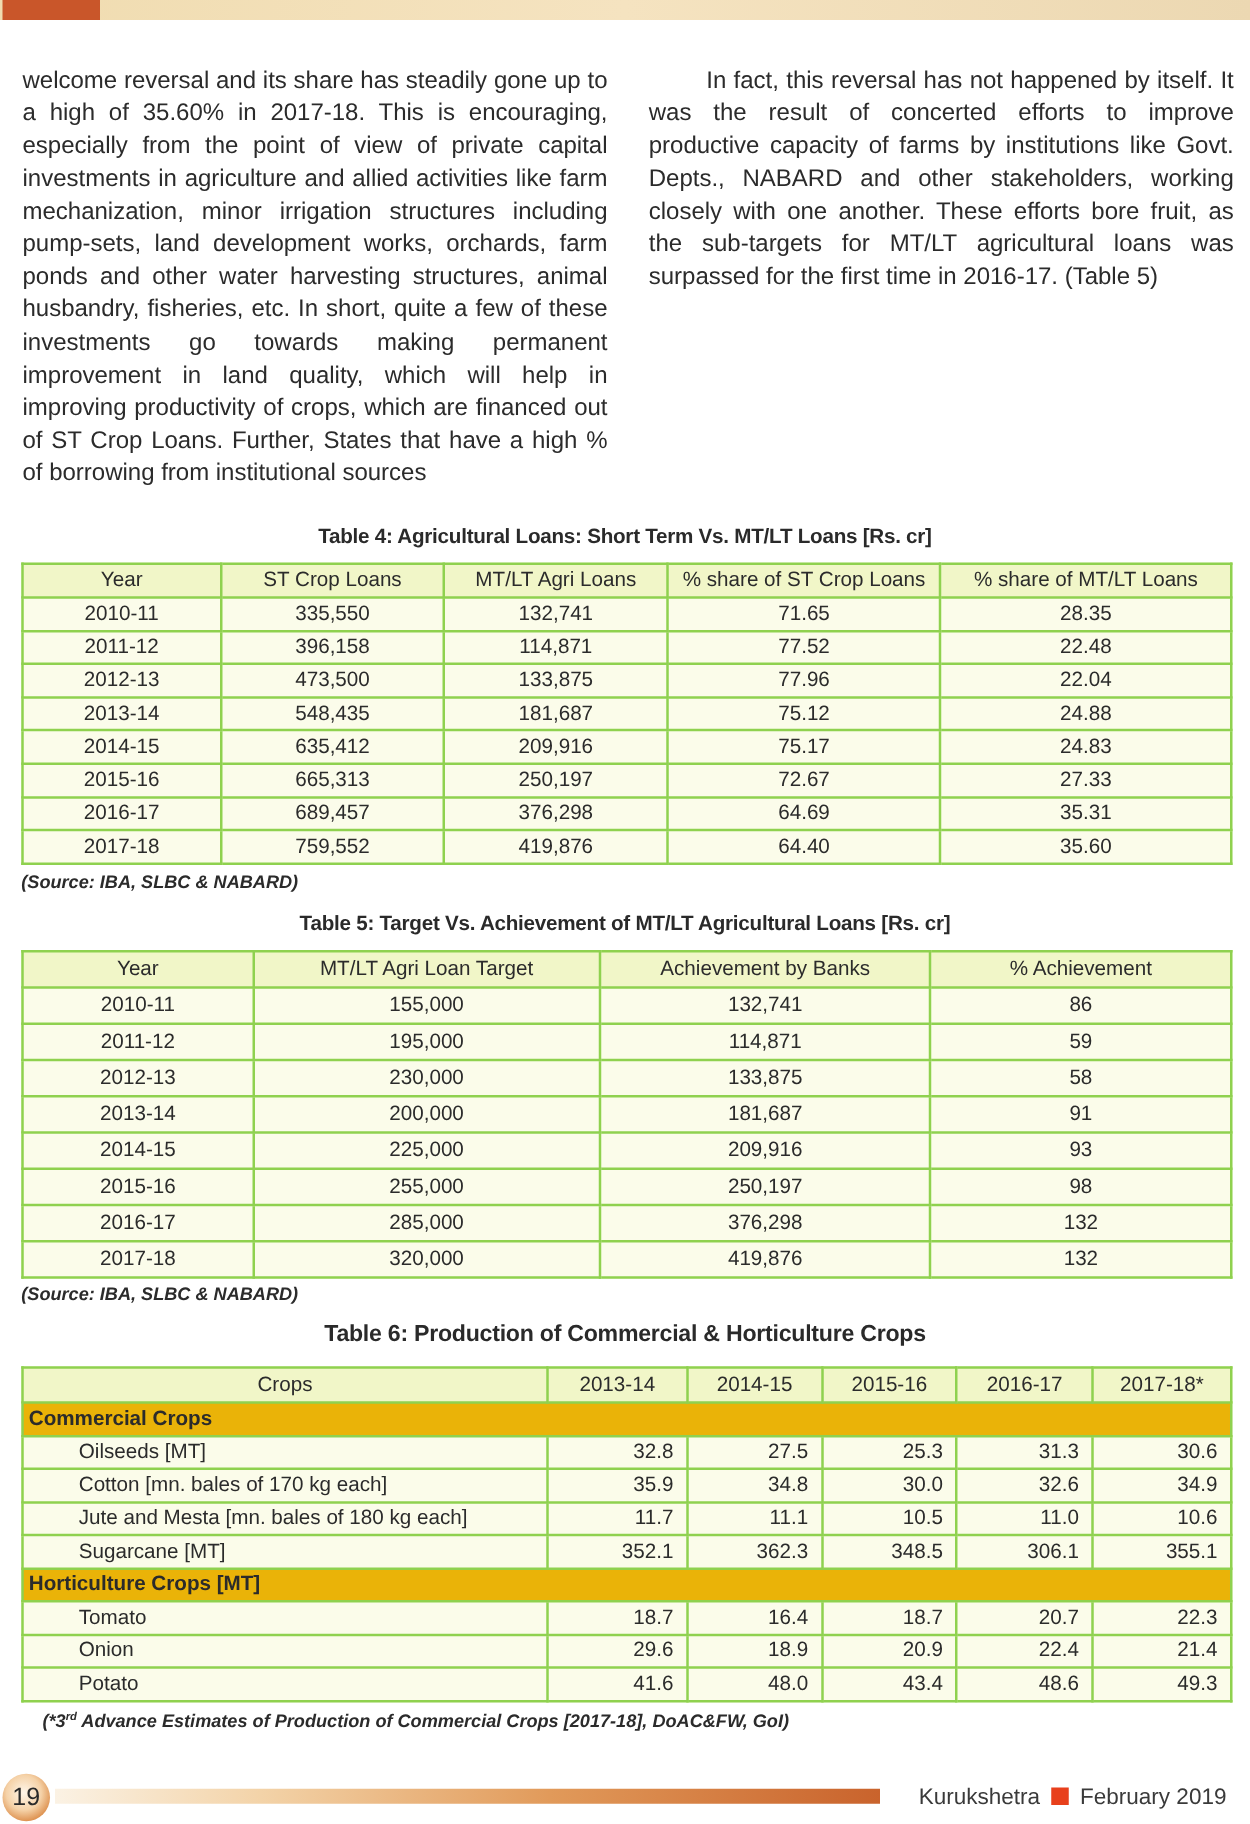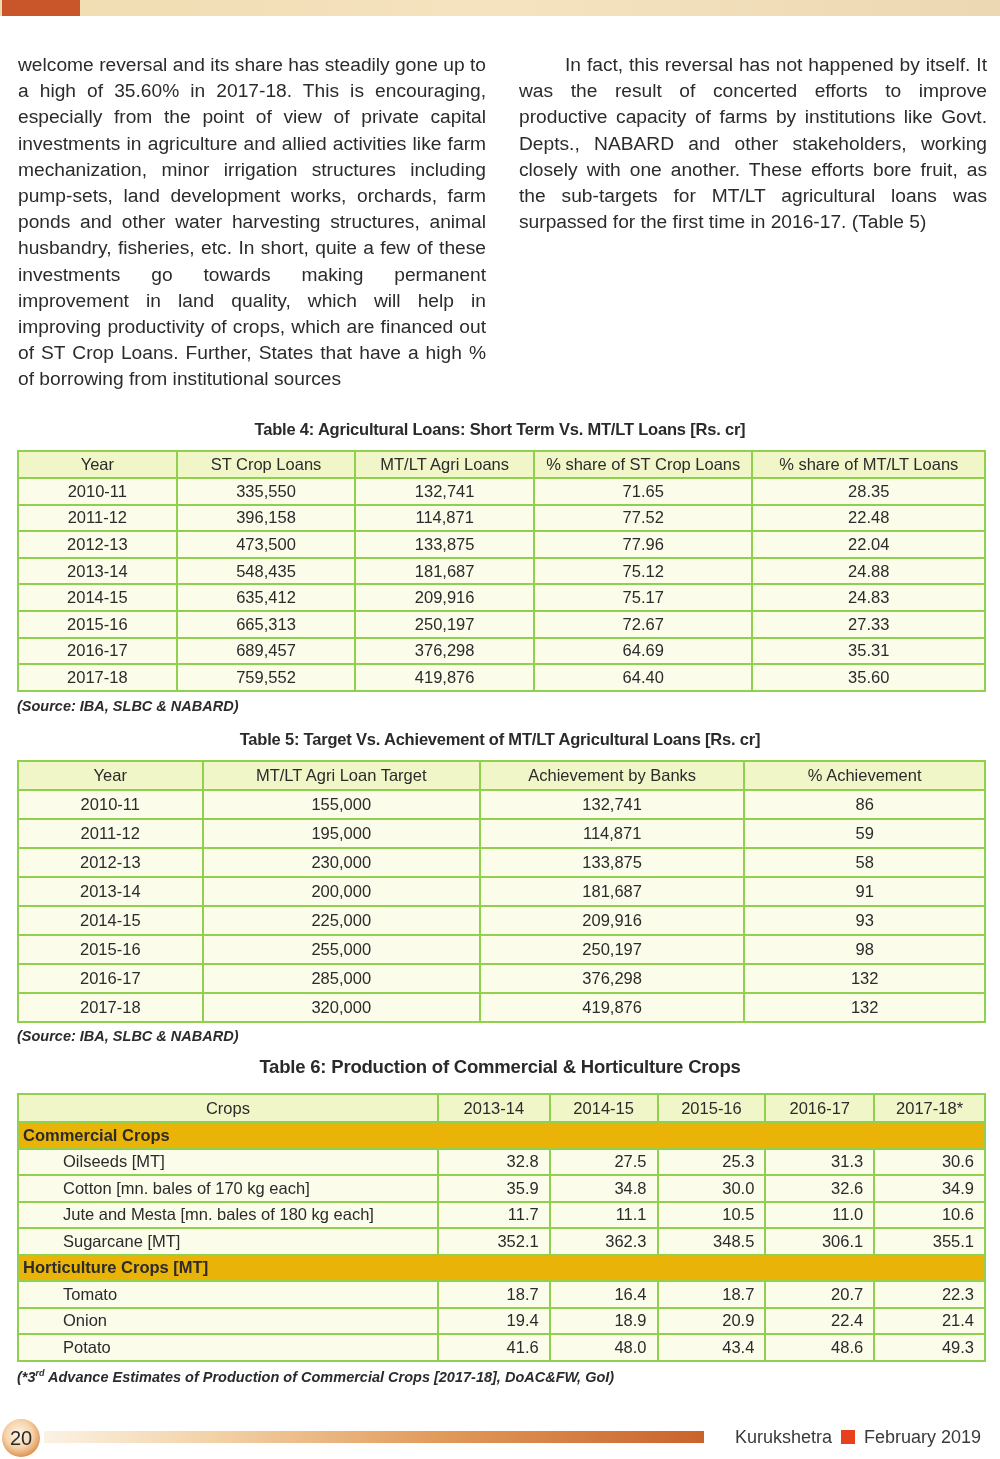--- a/index.html
+++ b/index.html
@@ -250,35 +250,35 @@
       <tr style="height: 26.5px;">
         <td class="name">Tomato</td>
         <td class="num">18.7</td>
         <td class="num">16.4</td>
         <td class="num">18.7</td>
         <td class="num">20.7</td>
         <td class="num">22.3</td>
       </tr>
       <tr style="height: 26.5px;">
         <td class="name">Onion</td>
-        <td class="num">19.4</td>
+        <td class="num">29.6</td>
         <td class="num">18.9</td>
         <td class="num">20.9</td>
         <td class="num">22.4</td>
         <td class="num">21.4</td>
       </tr>
       <tr style="height: 26.5px;">
         <td class="name">Potato</td>
         <td class="num">41.6</td>
         <td class="num">48.0</td>
         <td class="num">43.4</td>
         <td class="num">48.6</td>
         <td class="num">49.3</td>
       </tr>
     </tbody>
 </table>
-<div class="src" style="top:1368px;"><span>(*3</span><sup style="font-size:9px;">rd</sup><span> Advance Estimates of Production of Commercial Crops [2017-18], DoAC&amp;FW, GoI)</span></div>
-
-<div class="footer-circle">20</div>
+<div class="src" style="top:1368px;margin-left:17px;"><span>(*3</span><sup style="font-size:9px;">rd</sup><span> Advance Estimates of Production of Commercial Crops [2017-18], DoAC&amp;FW, GoI)</span></div>
+
+<div class="footer-circle">19</div>
 <div class="footer-bar"></div>
 <div class="footer-mag">
   <span>Kurukshetra</span><span class="footer-sq"></span><span>February  2019</span>
 </div>
 
 </body></html>

